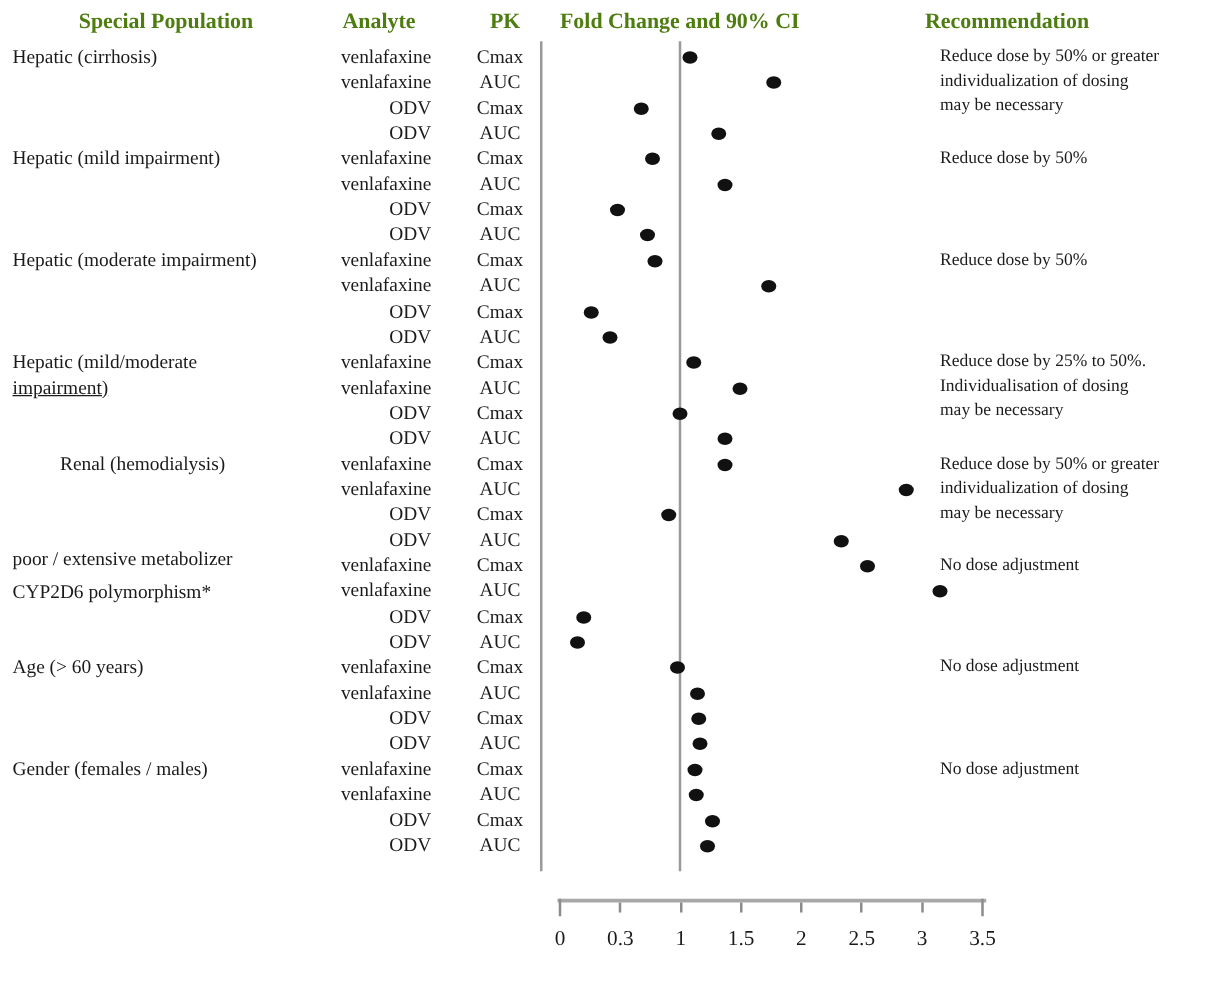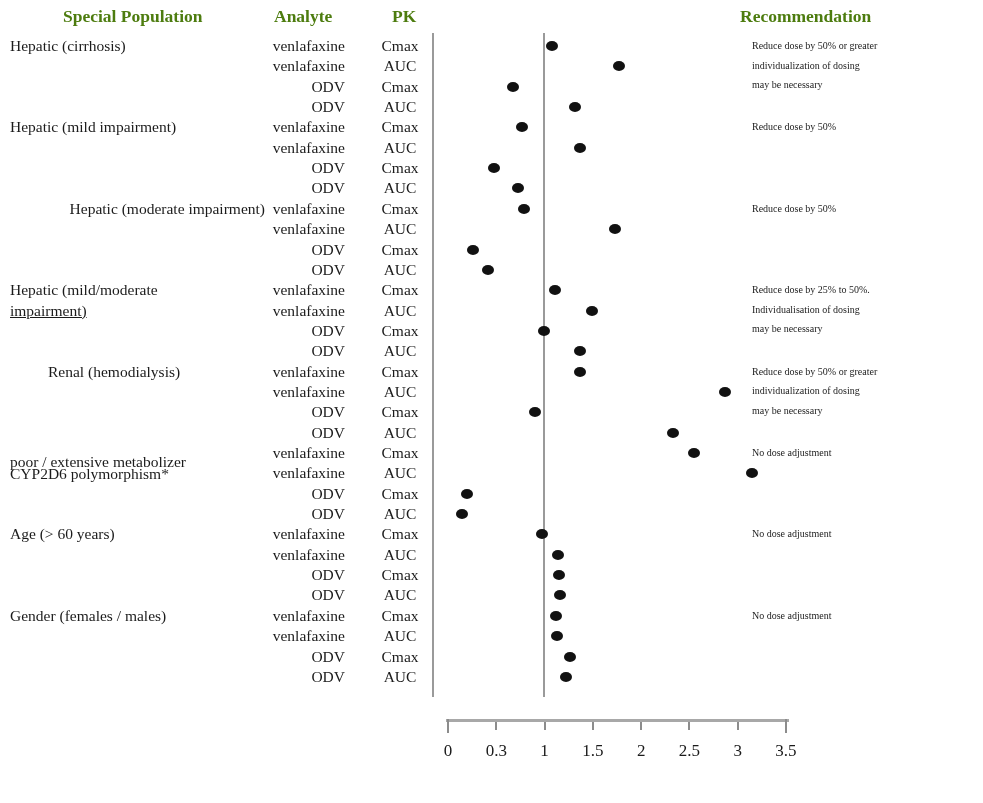--- a/index.html
+++ b/index.html
@@ -4,36 +4,37 @@
 <style>
   html,body{margin:0;padding:0;background:#ffffff;}
   .fig{
     position:relative;width:983px;height:803px;background:#ffffff;overflow:hidden;
     font-family:"Liberation Serif","DejaVu Serif",serif;color:#1b1b1b;
   }
   .hdr{position:absolute;top:6px;height:24px;font-size:17.5px;font-weight:bold;white-space:nowrap;color:#4d7c0f;text-align:right;}
   .pop{position:absolute;left:10px;width:255px;height:20px;line-height:20px;font-size:15.5px;white-space:nowrap;}
   .analyte{position:absolute;left:225px;width:120px;height:20px;line-height:20px;font-size:15.5px;text-align:right;white-space:nowrap;}
   .pk{position:absolute;left:365px;width:70px;height:20px;line-height:20px;font-size:15.5px;text-align:center;white-space:nowrap;}
-  .rec{position:absolute;left:752px;width:225px;height:20px;line-height:19px;font-size:10px;white-space:nowrap;}
+  .rec{position:absolute;left:752px;width:225px;height:20px;line-height:19px;font-size:14px;white-space:nowrap;}
   .vline{position:absolute;width:2px;background:#9a9a9a;}
   .dot{position:absolute;width:12px;height:10px;border-radius:50%;background:#111111;}
   .axis-bar{position:absolute;height:3px;background:#a8a8a8;}
   .axis-tick{position:absolute;width:2px;background:#8c8c8c;}
   .tick-label{position:absolute;width:44px;text-align:center;font-size:17px;line-height:20px;color:#1b1b1b;}
   .axis-title{position:absolute;left:448px;width:312px;text-align:center;font-size:17.5px;font-weight:bold;white-space:nowrap;color:#171717;}
 </style>
 </head>
 <body>
 
 <div class="fig">
 
   <div class="hdr" style="left:63px;">Special Population</div>
   <div class="hdr" style="left:274px;">Analyte</div>
   <div class="hdr" style="left:392px;">PK</div>
+  <div class="hdr" style="left:448px;">Fold Change and 90% CI</div>
   <div class="hdr" style="left:740px;">Recommendation</div>
 
   <div class="vline" style="left:432px;top:33px;height:664px;"></div>
   <div class="vline" style="left:543px;top:33px;height:664px;"></div>
 
   <div id="rows-layer">
       <div class="pop" style="top: 36px;">Hepatic (cirrhosis)</div>
       <div class="analyte" style="top: 36px;">venlafaxine</div>
       <div class="pk" style="top: 36px;">Cmax</div>
       <div class="analyte" style="top: 56.35px;">venlafaxine</div>
@@ -44,21 +45,21 @@
       <div class="pk" style="top: 97.05px;">AUC</div>
       <div class="pop" style="top: 117.4px;">Hepatic (mild impairment)</div>
       <div class="analyte" style="top: 117.4px;">venlafaxine</div>
       <div class="pk" style="top: 117.4px;">Cmax</div>
       <div class="analyte" style="top: 137.75px;">venlafaxine</div>
       <div class="pk" style="top: 137.75px;">AUC</div>
       <div class="analyte" style="top: 158.1px;">ODV</div>
       <div class="pk" style="top: 158.1px;">Cmax</div>
       <div class="analyte" style="top: 178.45px;">ODV</div>
       <div class="pk" style="top: 178.45px;">AUC</div>
-      <div class="pop" style="top: 198.8px; text-align: right;">Hepatic (moderate impairment)</div>
+      <div class="pop" style="top: 198.8px;">Hepatic (moderate impairment)</div>
       <div class="analyte" style="top: 198.8px;">venlafaxine</div>
       <div class="pk" style="top: 198.8px;">Cmax</div>
       <div class="analyte" style="top: 219.15px;">venlafaxine</div>
       <div class="pk" style="top: 219.15px;">AUC</div>
       <div class="analyte" style="top: 239.5px;">ODV</div>
       <div class="pk" style="top: 239.5px;">Cmax</div>
       <div class="analyte" style="top: 259.85px;">ODV</div>
       <div class="pk" style="top: 259.85px;">AUC</div>
       <div class="pop" style="top: 280.2px;">Hepatic (mild/moderate</div>
       <div class="pop" style="top: 300.55px; text-decoration: underline;">impairment)</div>
@@ -73,21 +74,21 @@
       <div class="pop" style="top: 361.6px; margin-left: 38px;">Renal (hemodialysis)</div>
       <div class="analyte" style="top: 361.6px;">venlafaxine</div>
       <div class="pk" style="top: 361.6px;">Cmax</div>
       <div class="analyte" style="top: 381.95px;">venlafaxine</div>
       <div class="pk" style="top: 381.95px;">AUC</div>
       <div class="analyte" style="top: 402.3px;">ODV</div>
       <div class="pk" style="top: 402.3px;">Cmax</div>
       <div class="analyte" style="top: 422.65px;">ODV</div>
       <div class="pk" style="top: 422.65px;">AUC</div>
       <div class="pop" style="top: 464px;">CYP2D6 polymorphism*</div>
-      <div class="pop" style="top: 452px;">poor / extensive metabolizer</div>
+      <div class="pop" style="top: 438px;">poor / extensive metabolizer</div>
       <div class="analyte" style="top: 443px;">venlafaxine</div>
       <div class="pk" style="top: 443px;">Cmax</div>
       <div class="analyte" style="top: 463.35px;">venlafaxine</div>
       <div class="pk" style="top: 463.35px;">AUC</div>
       <div class="analyte" style="top: 483.7px;">ODV</div>
       <div class="pk" style="top: 483.7px;">Cmax</div>
       <div class="analyte" style="top: 504.05px;">ODV</div>
       <div class="pk" style="top: 504.05px;">AUC</div>
       <div class="pop" style="top: 524.4px;">Age (&gt; 60 years)</div>
       <div class="analyte" style="top: 524.4px;">venlafaxine</div>

